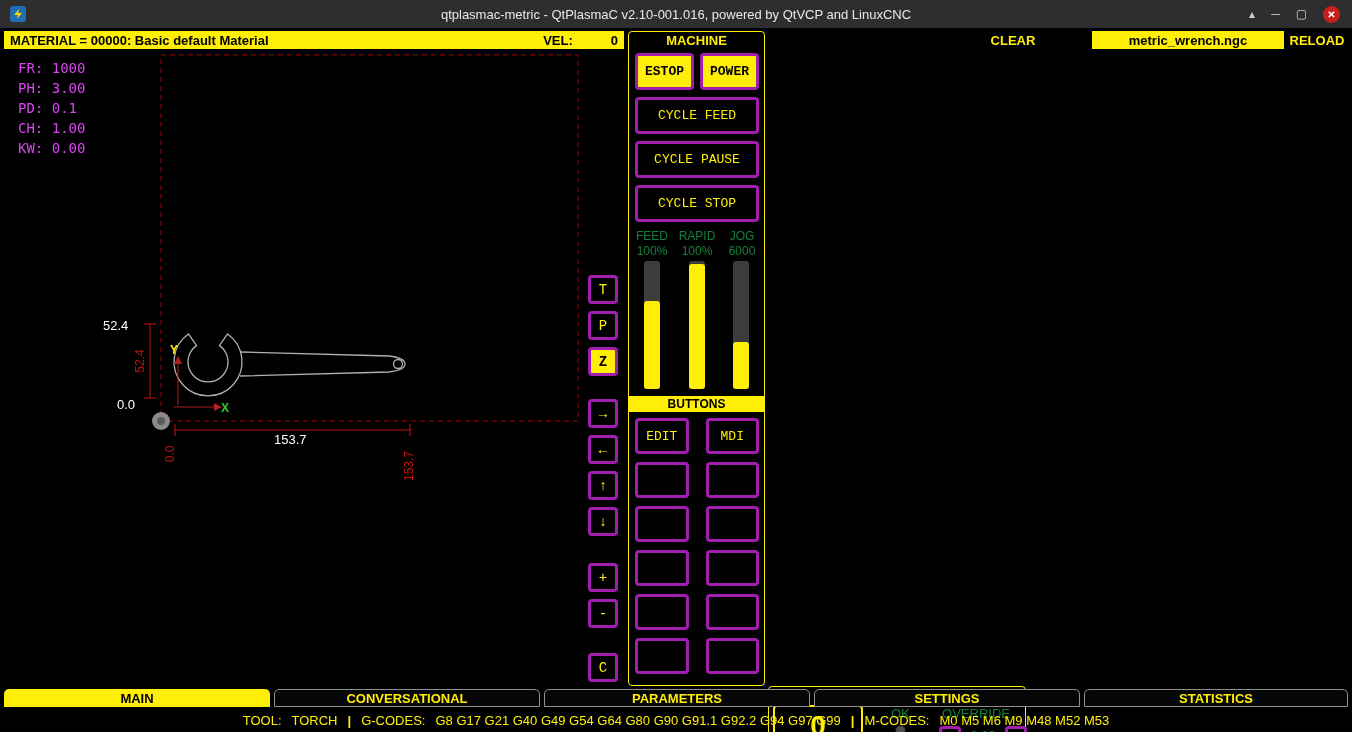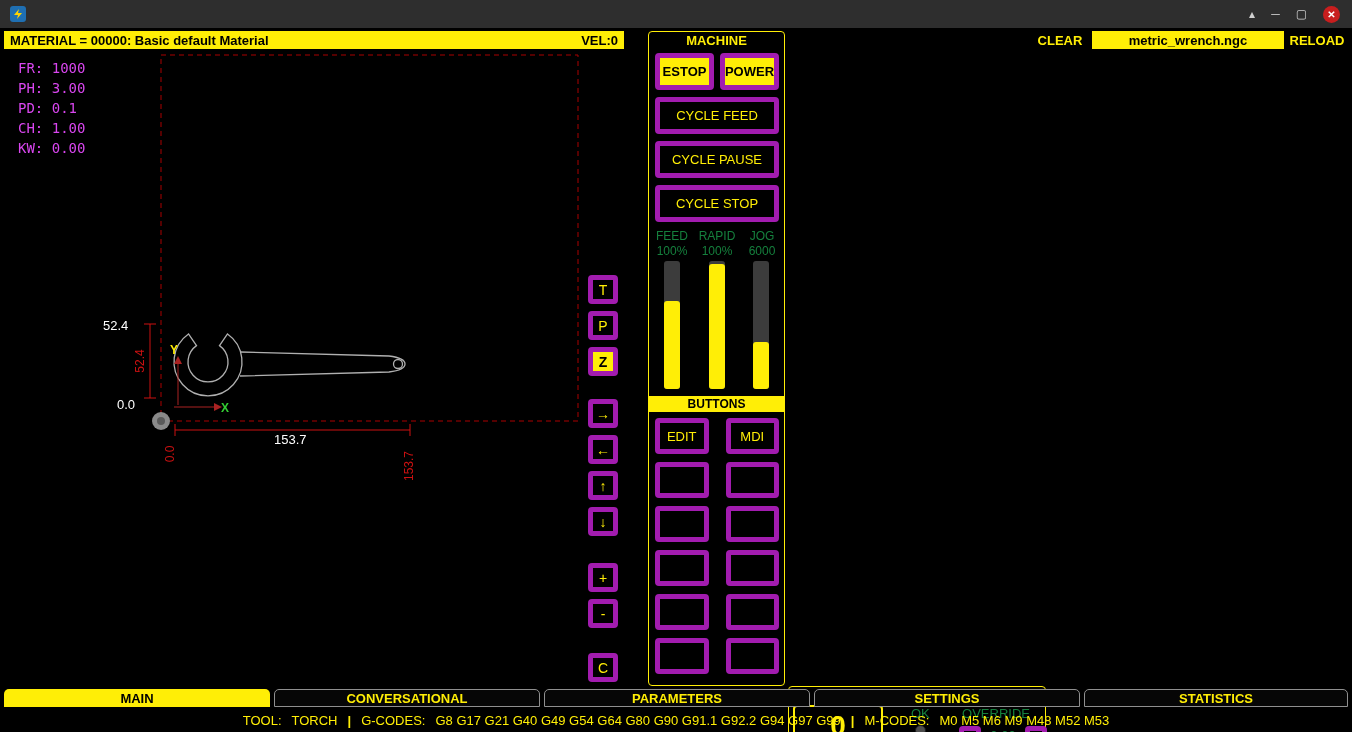--- a/index.html
+++ b/index.html
@@ -1,43 +1,43 @@
 <!DOCTYPE html>
 <html><head>
 <meta charset="utf-8">
 <style>
   *{margin:0;padding:0;box-sizing:border-box;}
   body{background:#000;}
   .window{position:relative;width:1352px;height:732px;background:#000;overflow:hidden;
           font-family:"Liberation Sans",sans-serif;color:#ffee06;}
   .abs{position:absolute;}
-  .r{position:relative;margin-left:20px;}
+  .r{position:relative;}
   
   .titlebar{position:absolute;left:0;top:0;width:1352px;height:28px;background:#2e2e2e;
             display:flex;align-items:center;}
   .tb-title{position:absolute;left:0;right:0;text-align:center;color:#e8e8e8;font-size:13px;}
   .win-controls{margin-left:auto;display:flex;align-items:center;gap:16px;margin-right:12px;
                 color:#cfcfcf;font-size:12px;z-index:3;}
   .close-btn{width:17px;height:17px;border-radius:50%;background:#c81e1e;color:#fff;
              display:flex;align-items:center;justify-content:center;font-size:10px;font-weight:bold;}
   
-  .ybtn{background:#000;border:5px solid #a21caf;border-radius:4px;color:#ffee06;
-        display:flex;align-items:center;justify-content:center;font-size:13px;text-align:center;}
+  .ybtn{background:#000;border:3px solid #a21caf;border-radius:4px;color:#ffee06;
+        display:flex;align-items:center;justify-content:center;font-size:13px;text-align:center;font-family:Liberation Mono, monospace;}
   .ybtn.on{background:#ffee06;color:#000;font-weight:bold;}
   .flat{background:#000;color:#ffee06;display:flex;align-items:center;justify-content:center;font-size:13px;font-weight:bold;}
   .strip{background:#ffee06;color:#000;font-weight:bold;font-size:12px;
          display:flex;align-items:center;justify-content:center;}
   .dkhdr{color:#ffee06;font-size:13px;font-weight:bold;display:flex;align-items:center;justify-content:center;}
   .panel{border:1px solid #ffee06;border-radius:4px;background:#000;}
   .led{width:13px;height:13px;border-radius:50%;background:#4d4d4d;border:1px solid #191919;flex:none;}
   .lbl{font-size:13px;color:#15803d;white-space:nowrap;}
   
   .matbar{position:absolute;left:4px;top:31px;width:620px;height:18px;background:#ffee06;color:#000;
           font-size:13px;font-weight:bold;display:flex;align-items:center;padding:0 6px;}
-  .matbar .right{margin-left:auto;display:flex;}
+  .matbar .right{margin-left:auto;display:flex;gap:38px;}
   
   .preview{position:absolute;left:4px;top:50px;width:620px;height:636px;background:#000;}
   .params{position:absolute;left:14px;top:8px;color:#d946ef;font-family:"DejaVu Sans Mono",monospace;
           font-size:14px;line-height:20px;}
   .sidebtn{position:absolute;left:584px;width:30px;height:29px;font-size:14px;}
   .sidebtn.on{background:#ffee06;color:#000;font-weight:bold;}
   
   .slider{position:absolute;width:16px;height:128px;background:#3c3c3c;border-radius:3px;}
   .slider .fill{position:absolute;left:0;right:0;bottom:0;background:#ffee06;border-radius:3px;}
   .mgrid{position:absolute;left:6px;top:386px;width:124px;display:grid;
@@ -56,20 +56,21 @@
 </head>
 <body>
 
 <div class="window">
 
   <div class="titlebar">
     <svg class="abs" style="left:10px;top:6px" width="16" height="16">
       <rect width="16" height="16" rx="3" fill="#1f6fb2"></rect>
       <path d="M4 9 L9 3 L8 7 L12 7 L7 13 L8 9 Z" fill="#ffd400"></path>
     </svg>
+    <div class="tb-title">qtplasmac-metric - QtPlasmaC v2.10-001.016, powered by QtVCP and LinuxCNC</div>
     <div class="win-controls">
       <span>▴</span>
       <span>─</span>
       <span>▢</span>
       <span class="close-btn">✕</span>
     </div>
   </div>
 
   <div class="matbar">
     <span>MATERIAL = 00000: Basic default Material</span>
@@ -190,21 +191,21 @@
     <div class="abs" style="left:4px;top:18px;width:90px;height:41px;border:2px solid #ffee06;border-radius:4px;
                             display:flex;align-items:center;justify-content:center;font-size:28px;font-weight:bold">0</div>
     <div class="abs lbl" style="left:122px;top:19px">OK</div>
     <div class="led abs" style="left:126px;top:38px;width:11px;height:11px"></div>
     <div class="abs lbl" style="left:162px;top:19px;width:90px;text-align:center">OVERRIDE</div>
     <div class="ybtn abs" style="left:170px;top:39px;width:22px;height:20px">-</div>
     <div class="abs lbl" style="left:196px;top:39px;width:36px;text-align:center;line-height:20px">0.00</div>
     <div class="ybtn abs" style="left:236px;top:39px;width:22px;height:20px">+</div>
   </div>
 
-  <div class="flat abs" style="left:1030px;top:31px;width:60px;height:18px">CLEAR</div>
+  <div class="flat abs" style="left:983px;top:31px;width:60px;height:18px">CLEAR</div>
   <div class="strip abs" style="left:1092px;top:31px;width:192px;height:18px;font-size:13px">metric_wrench.ngc</div>
   <div class="flat abs" style="left:1286px;top:31px;width:62px;height:18px">RELOAD</div>
 
   <div class="tab active" style="left:4px;width:266px">MAIN</div>
   <div class="tab inactive" style="left:274px;width:266px">CONVERSATIONAL</div>
   <div class="tab inactive" style="left:814px;width:266px">SETTINGS</div>
   <div class="tab inactive" style="left:544px;width:266px">PARAMETERS</div>
   <div class="tab inactive" style="left:1084px;width:264px">STATISTICS</div>
 
   <div class="statusbar">

